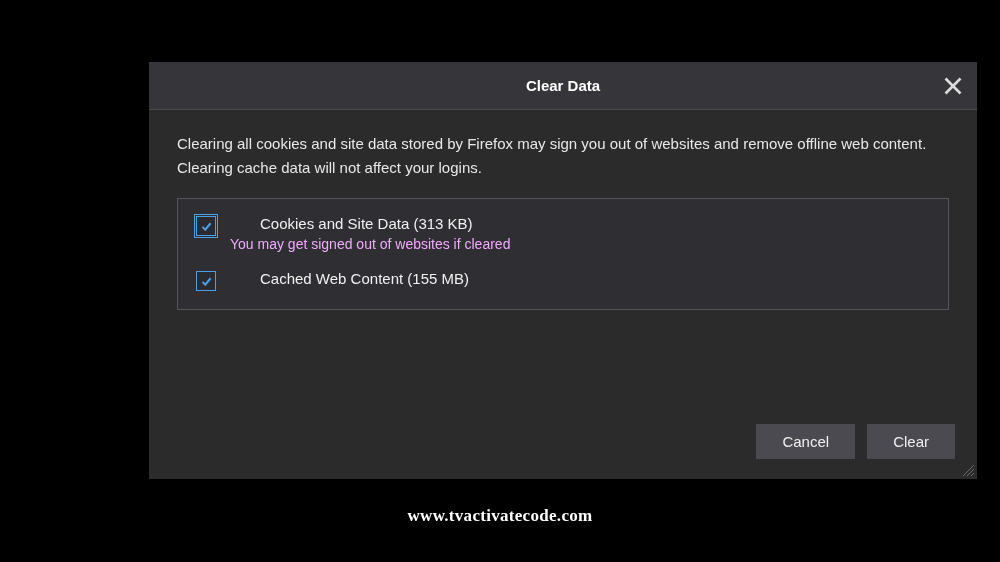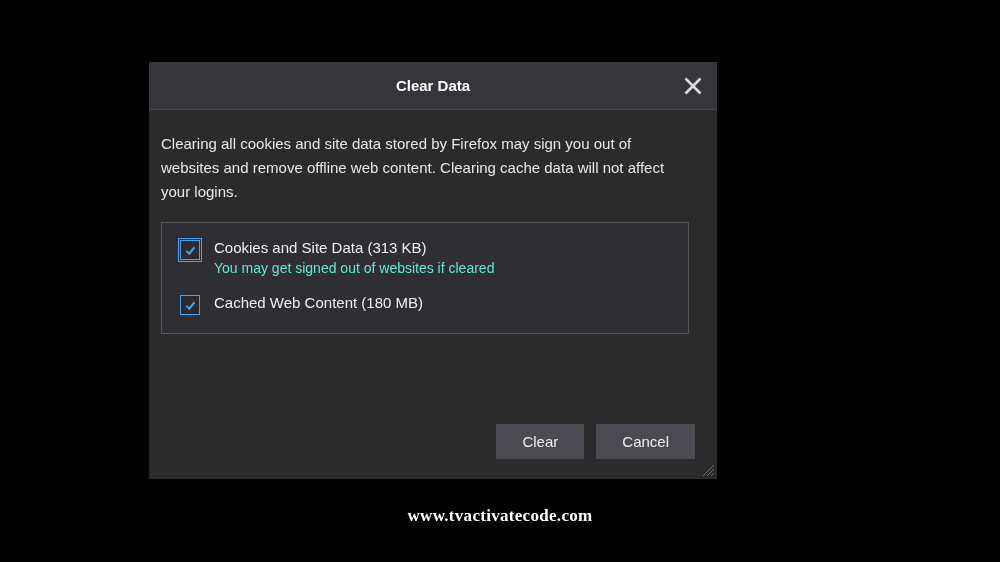--- a/index.html
+++ b/index.html
@@ -12,21 +12,21 @@
       height: 562px;
       background: #000000;
       font-family: -apple-system, BlinkMacSystemFont, "Segoe UI", Arial, sans-serif;
       position: relative;
       overflow: hidden;
     }
     .dialog {
       position: absolute;
       left: 149px;
       top: 62px;
-      width: 568px;
+      width: 828px;
       height: 417px;
       background: #2b2b2b;
       display: flex;
       flex-direction: column;
     }
     .titlebar {
       height: 48px;
       background: #35353a;
       display: flex;
       align-items: center;
@@ -48,21 +48,21 @@
       font-size: 18px;
       cursor: pointer;
       width: 24px;
       height: 24px;
       display: flex;
       align-items: center;
       justify-content: center;
     }
     .content {
       flex: 1;
-      padding: 22px 28px 0 12px;
+      padding: 22px 28px 0 28px;
       display: flex;
       flex-direction: column;
     }
     .description {
       color: #e8e8e8;
       font-size: 15px;
       line-height: 1.6;
       margin-bottom: 18px;
     }
     .options-box {
@@ -104,23 +104,24 @@
     }
     .option-text {
       display: flex;
       flex-direction: column;
       gap: 4px;
     }
     .option-label {
       color: #f0f0f0;
       font-size: 15px;
       font-weight: 500;
+      margin-left: 30px;
     }
     .option-desc {
-      color: #5eead4;
+      color: #f0abfc;
       font-size: 14px;
     }
     .footer {
       display: flex;
       justify-content: flex-end;
       gap: 12px;
       padding: 20px 22px 20px 22px;
     }
     .btn {
       background: #4a4a50;
@@ -186,30 +187,30 @@
         </div>
       </div>
 
       <div class="option">
         <div class="checkbox">
           <svg viewBox="0 0 16 16">
               <polyline points="3,8.5 6.5,12 13,4"></polyline>
             </svg>
         </div>
         <div class="option-text">
-          <span class="option-label">Cached Web Content (180 MB)</span>
+          <span class="option-label">Cached Web Content (155 MB)</span>
         </div>
       </div>
 
     </div>
   </div>
 
   <div class="footer">
+    <button class="btn">Cancel</button>
     <button class="btn">Clear</button>
-    <button class="btn">Cancel</button>
   </div>
 
   <div class="resize-grip">
     <svg viewBox="0 0 16 16">
       <line x1="4" y1="15" x2="15" y2="4" stroke="#6a6a6f" stroke-width="1"></line>
       <line x1="8" y1="15" x2="15" y2="8" stroke="#6a6a6f" stroke-width="1"></line>
       <line x1="12" y1="15" x2="15" y2="12" stroke="#6a6a6f" stroke-width="1"></line>
     </svg>
   </div>
 </div>

